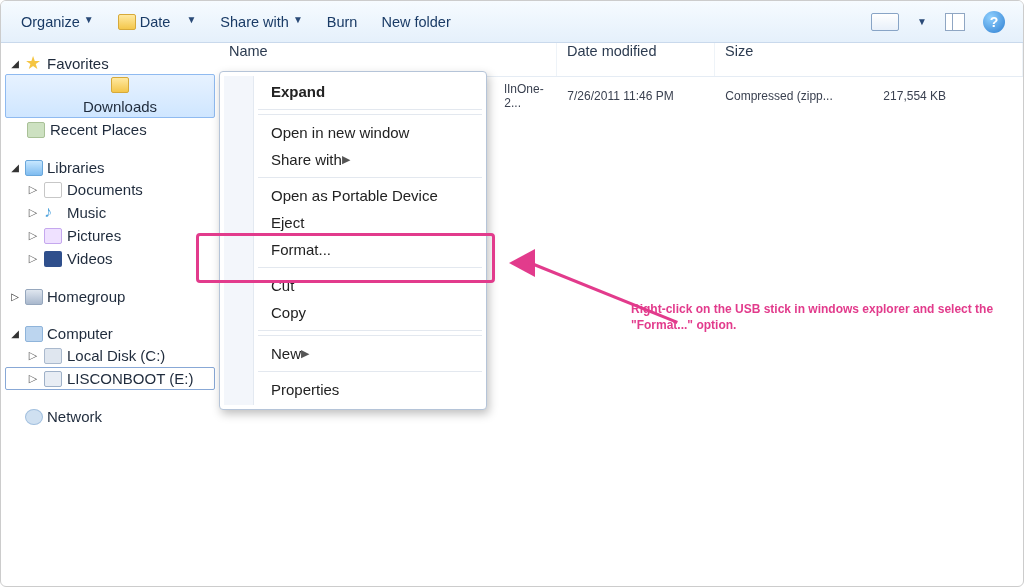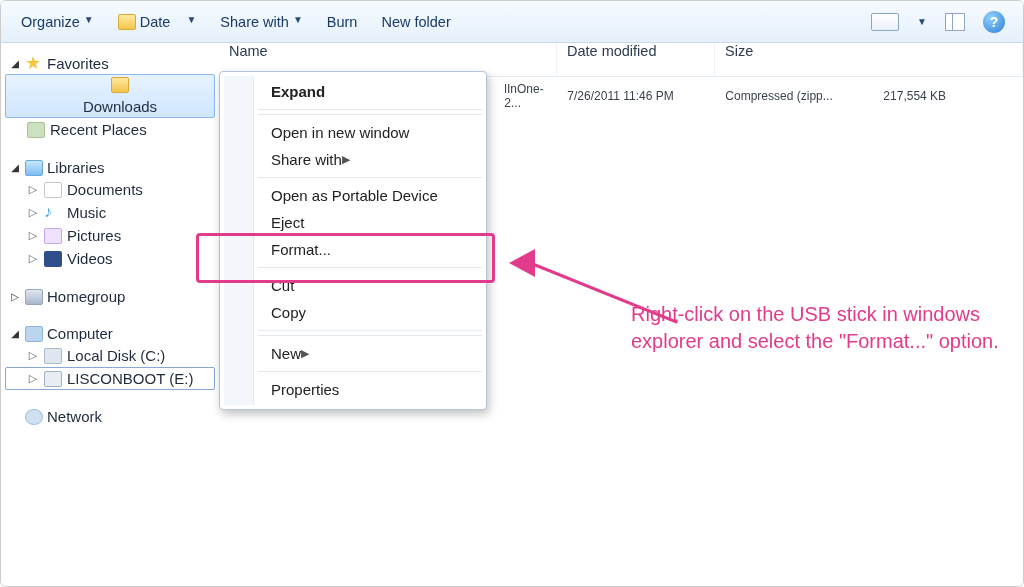--- a/index.html
+++ b/index.html
@@ -59,21 +59,21 @@
 .ctx .strip { position:absolute; left:4px; top:4px; bottom:4px; width:30px; background:#f3f6fb; border-right:1px solid #e3e9f1;}
 .mi { position:relative; padding:5px 10px 5px 44px; font-size:15px; color:#222; display:flex; align-items:center; justify-content:flex-start; cursor:pointer;margin-left:7px;}
 .mi.bold { font-weight:bold;}
 .mi .sub { font-size:11px; color:#555;}
 .sep { height:1px; background:#e3e8ef; margin:4px 4px 4px 38px;}
 .hl { position:absolute; border:3px solid #e23b8c; border-radius:4px; pointer-events:none;}
 
 
 .arrow-line { position:absolute; width:160px; height:3px; background:#e23b8c; transform:rotate(22deg); transform-origin:left center;}
 .arrow-head { position:absolute; width:0;height:0; border-top:14px solid transparent; border-bottom:14px solid transparent; border-right:26px solid #e23b8c;}
-.anno { position:absolute; left:630px; top:300px; width:370px; font-size:20px; color:#e23b8c; font-weight:normal; line-height:1.35;}
+.anno { position:absolute; left:630px; top:300px; width:370px; font-size:12px; color:#e23b8c; font-weight:bold; line-height:1.35;}
 </style>
 </head>
 <body>
 
 <div class="toolbar">
   <div class="tb-item">
       <span>Organize</span>
       <span class="arrow-d">▼</span>
     </div>
   <div class="tb-item"><span class="open-ico"></span><span>Date</span>&nbsp;&nbsp;<span class="arrow-d">▼</span></div>

